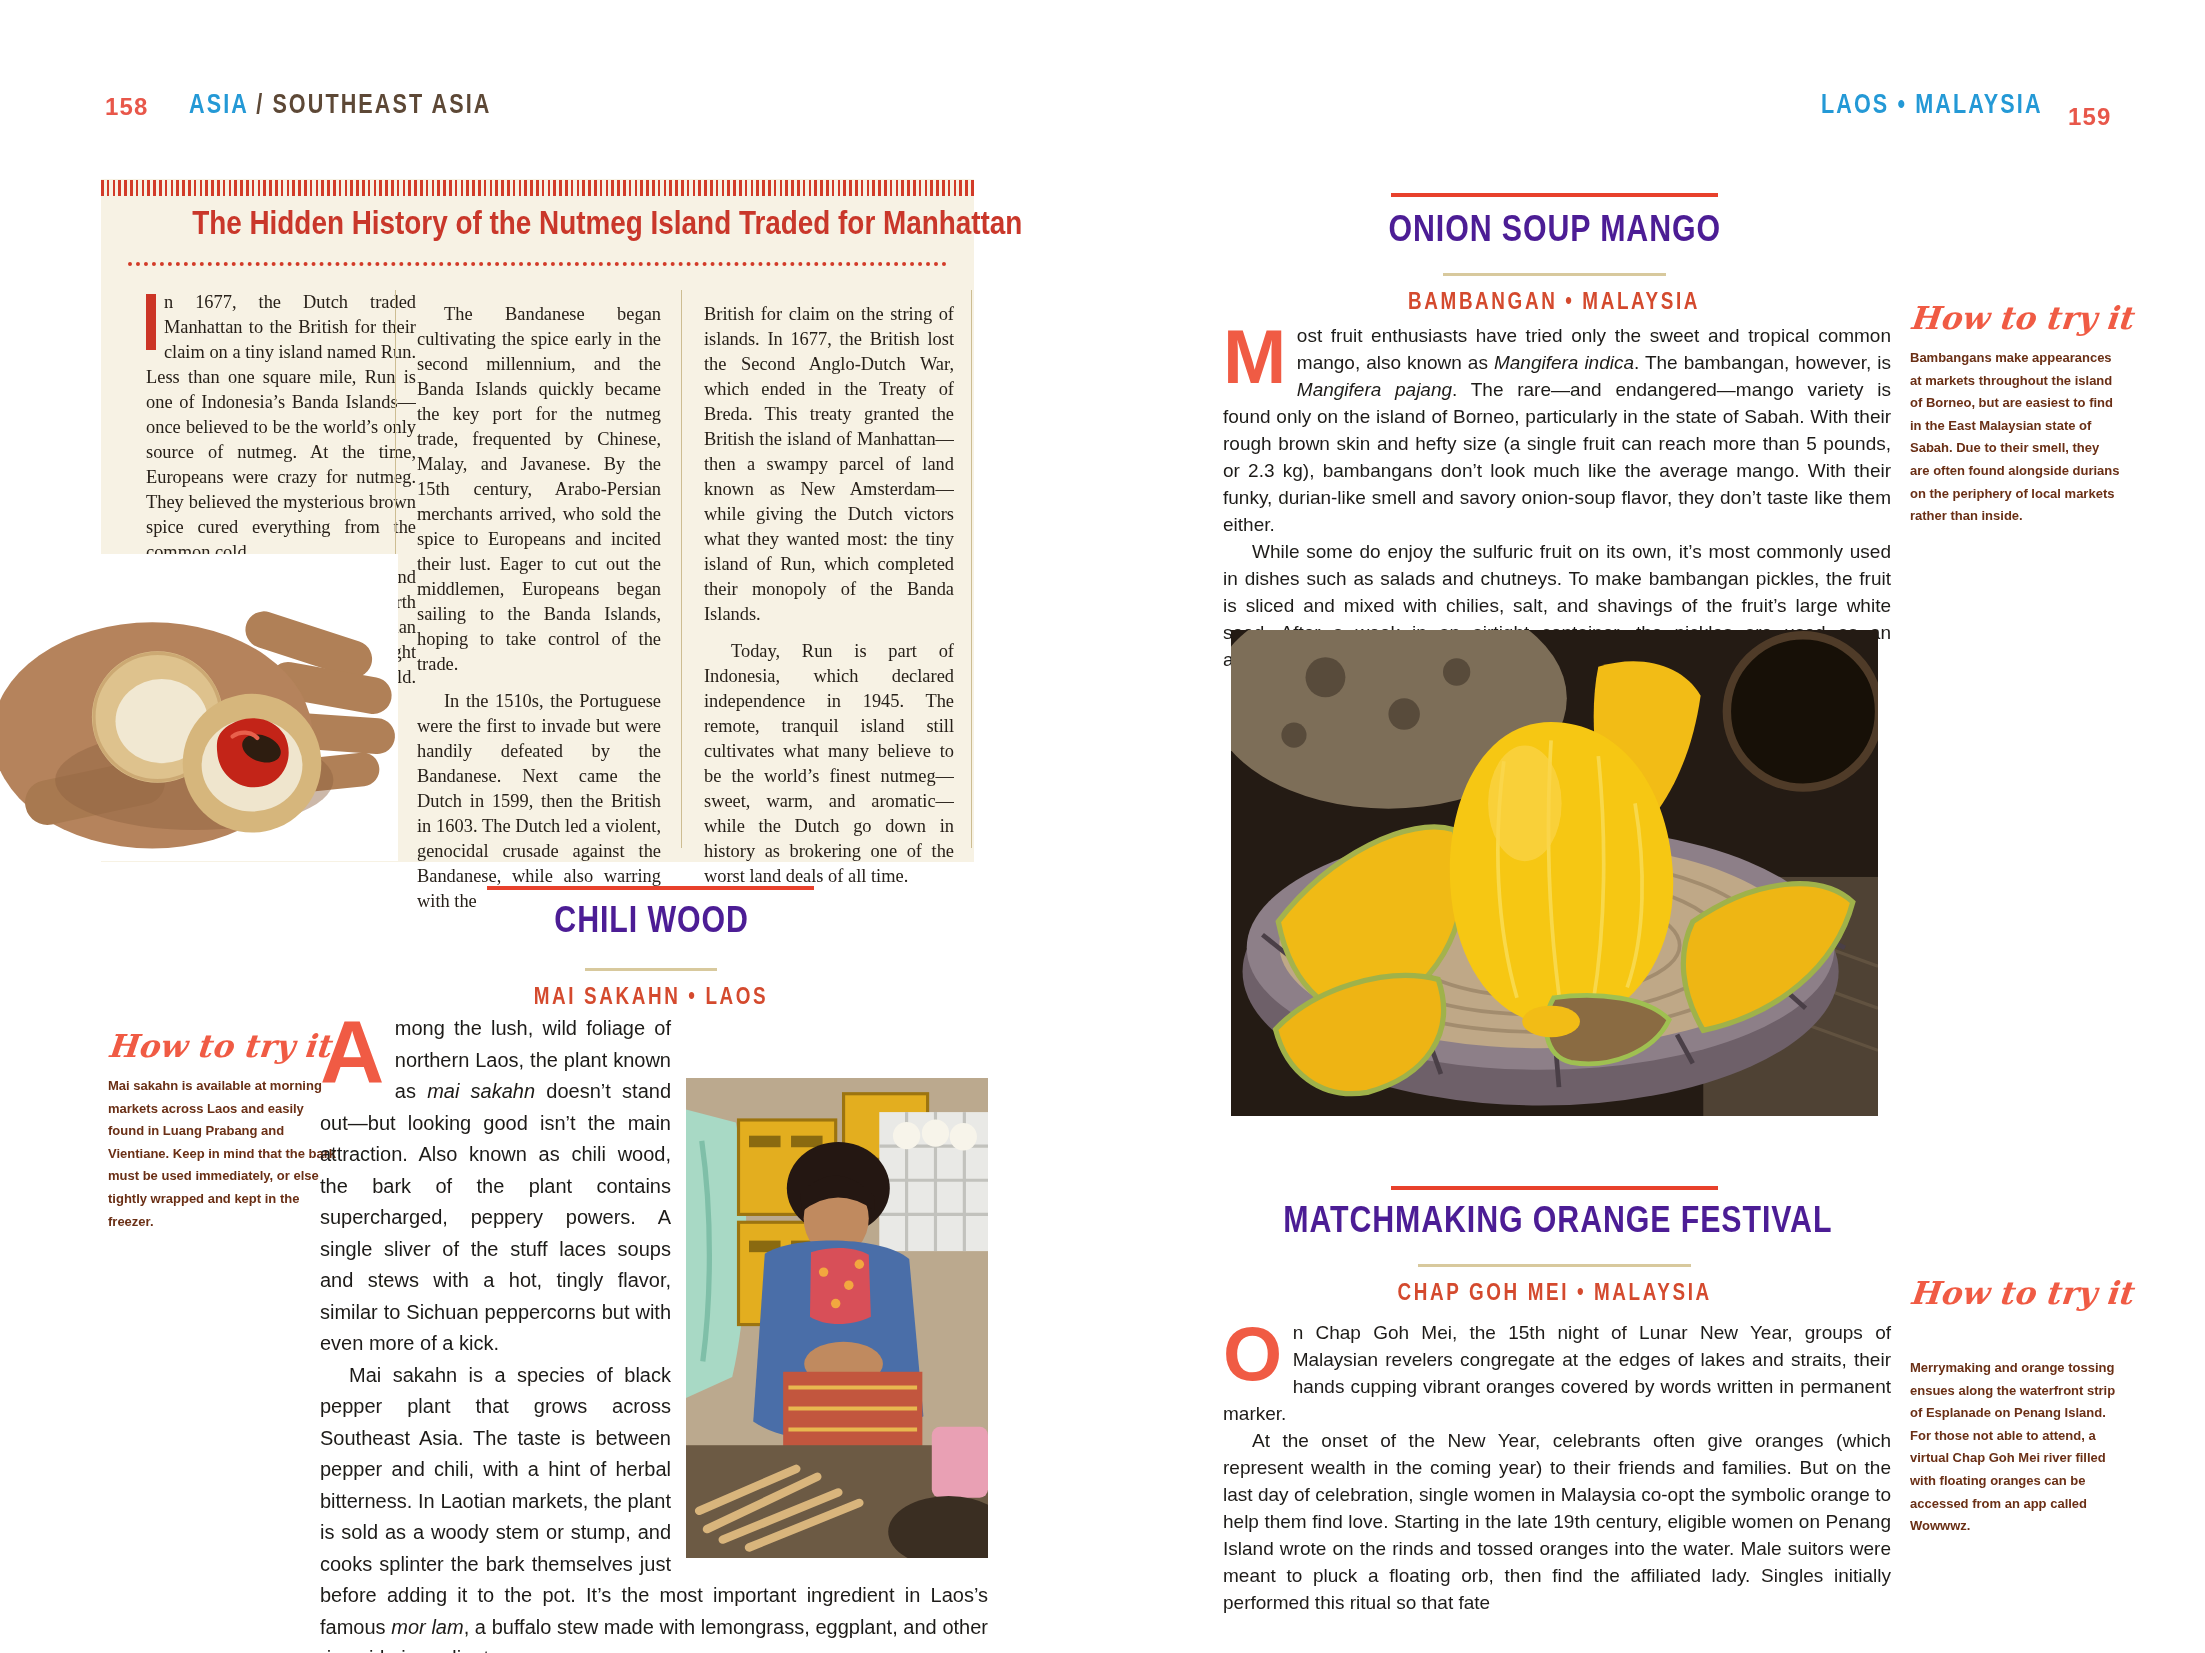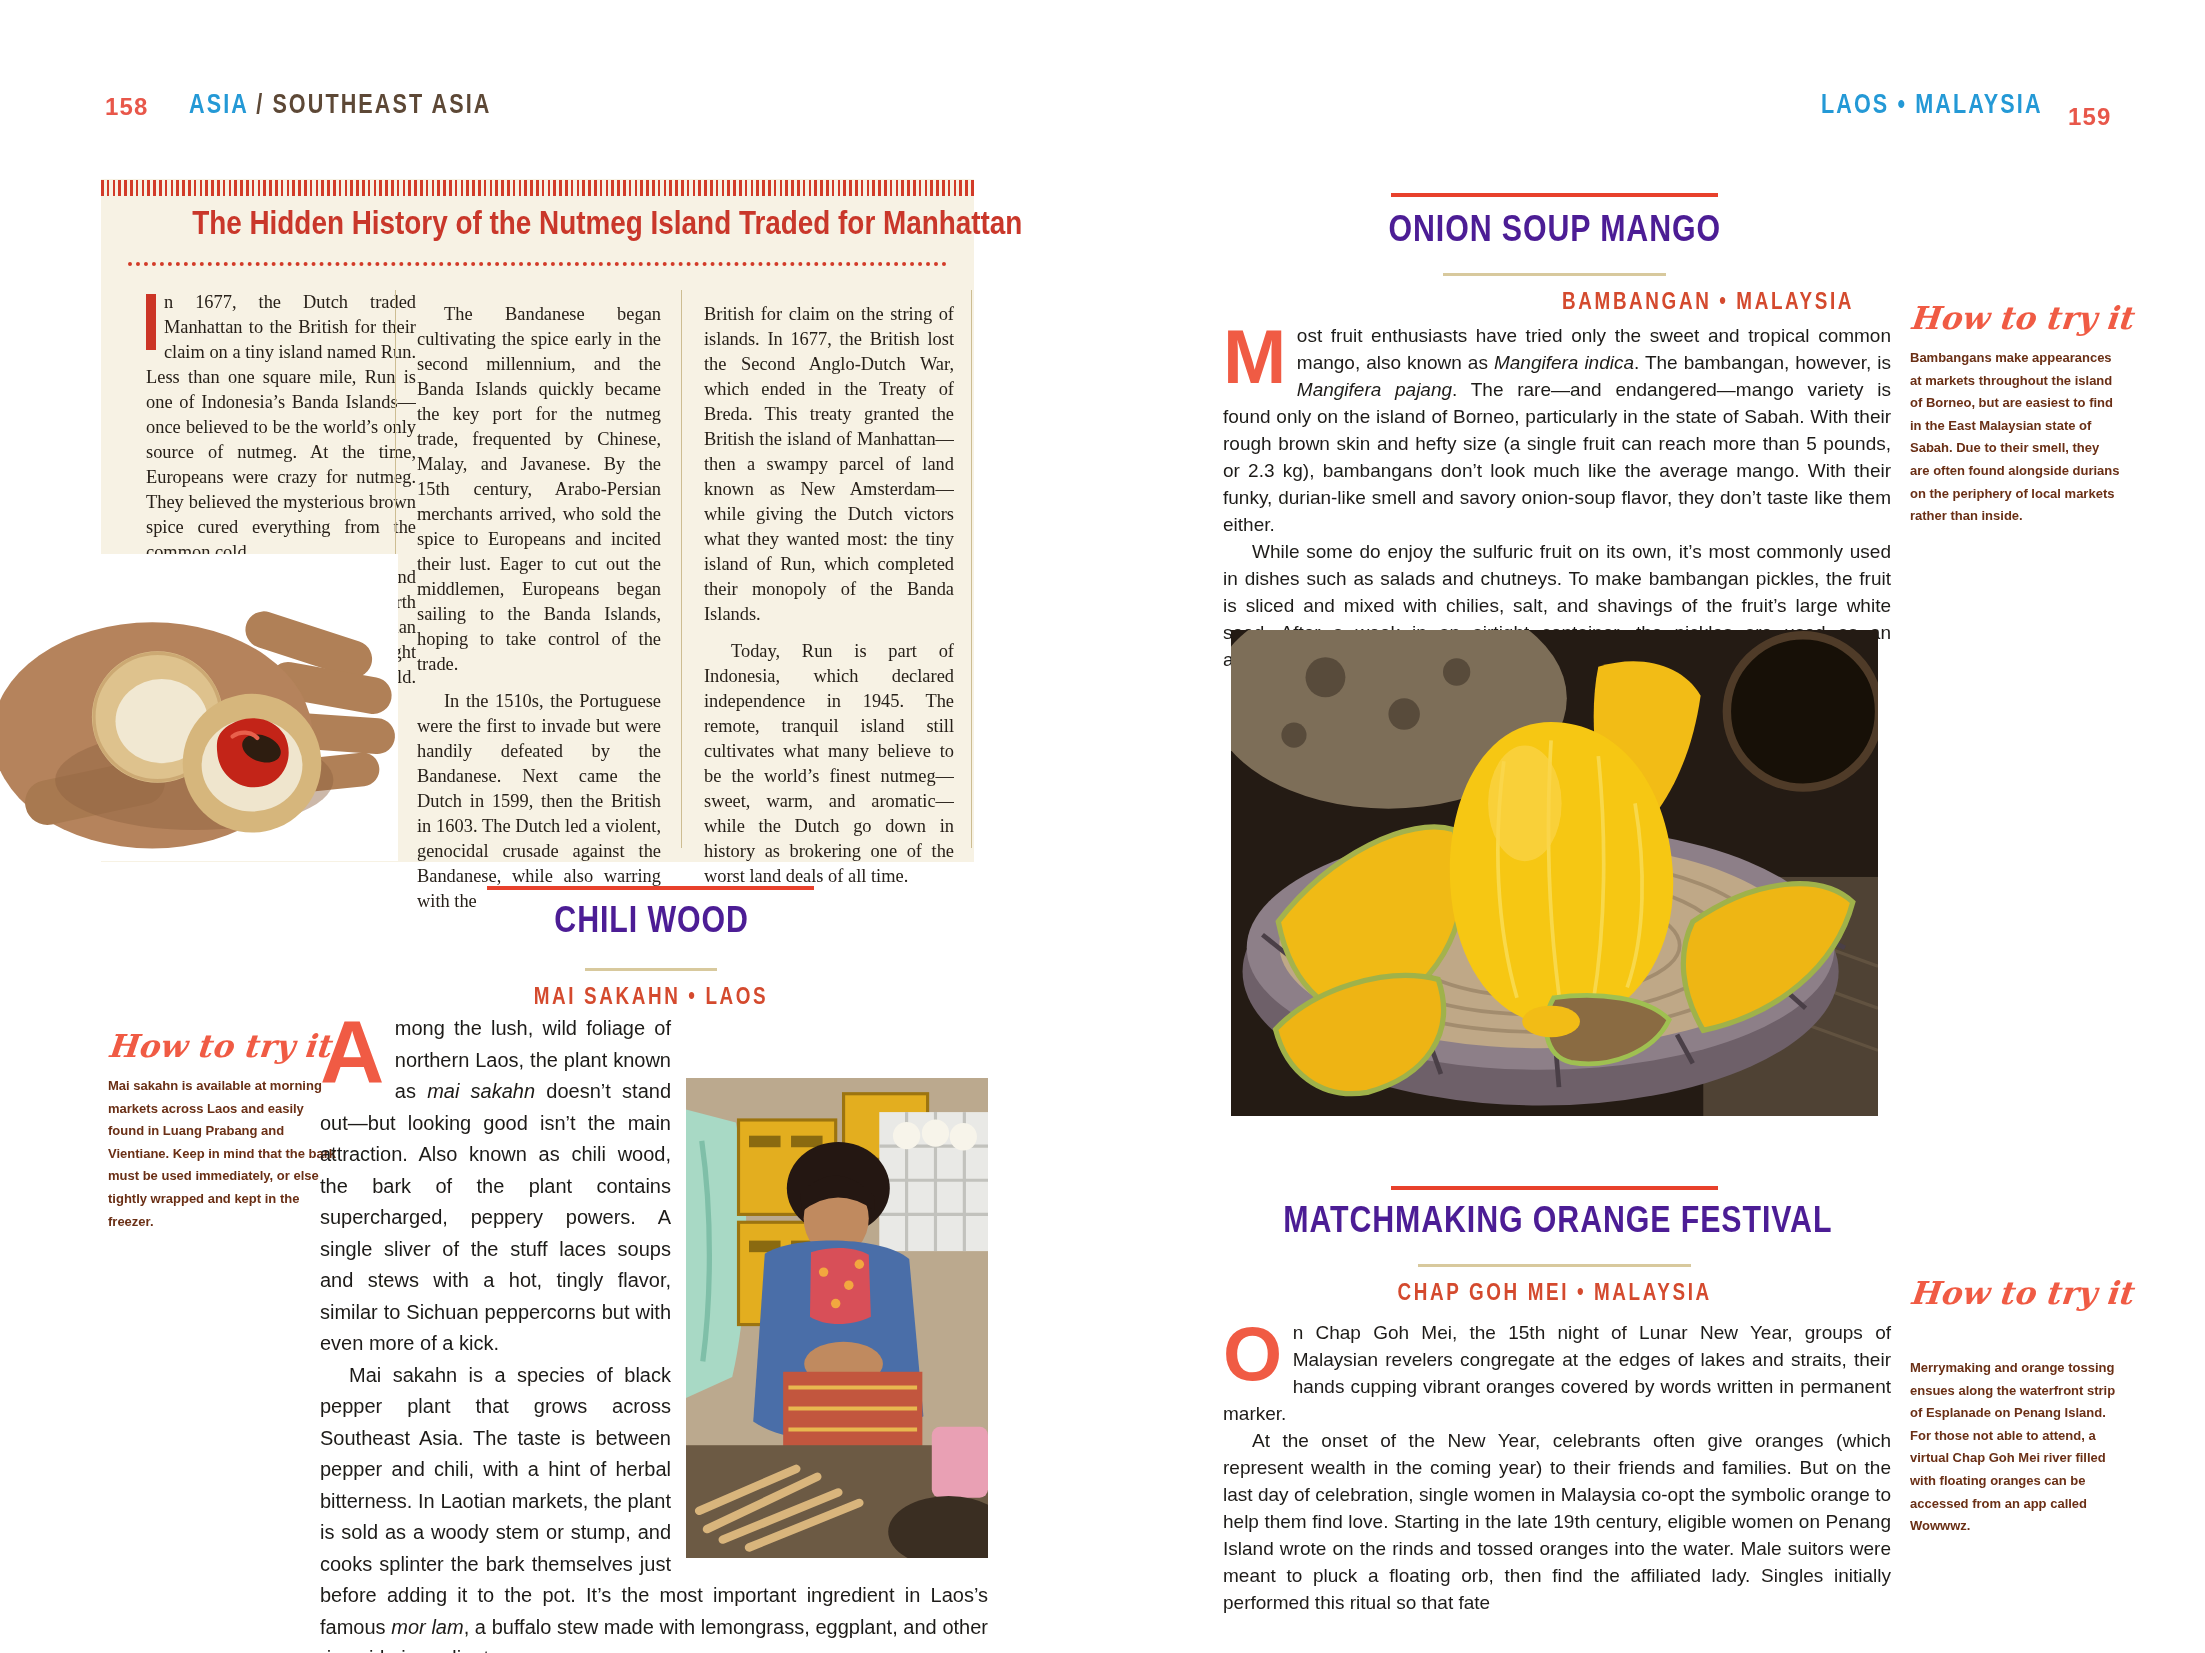--- a/index.html
+++ b/index.html
@@ -207,21 +207,21 @@
   <div class="abs crumb crumb-blue" style="left:1821px;top:89px;">
     <span class="cxl">LAOS •  MALAYSIA</span>
   </div>
   <div class="abs pagenum" style="left:2068px;top:103px;">159</div>
 
   <div class="abs rule-red" style="left:1391px;top:193px;width:327px;"></div>
   <div class="abs entry-head" style="left:1223px;top:208px;width:663px;">
     <span class="cxc">ONION SOUP MANGO</span>
   </div>
   <div class="abs rule-tan" style="left:1443px;top:273px;width:223px;"></div>
-  <div class="abs entry-sub" style="left:1223px;top:288px;width:663px;text-align:right;">
+  <div class="abs entry-sub" style="left:1223px;top:288px;width:663px;">
     <span class="cxc">BAMBANGAN • MALAYSIA</span>
   </div>
 
   <div class="abs sans-sm" style="left:1223px;top:322px;width:668px;">
     <p class="first"><span class="dc dc-m">M</span><span>ost fruit enthusiasts have tried only the sweet and tropical common mango, also known as </span><span class="it">Mangifera indica</span><span>. The bambangan, however, is </span><span class="it">Mangifera pajang</span><span>. The rare—and endangered—mango variety is found only on the island of Borneo, particularly in the state of Sabah. With their rough brown skin and hefty size (a single fruit can reach more than 5 pounds, or 2.3 kg), bambangans don’t look much like the average mango. With their funky, durian-like smell and savory onion-soup flavor, they don’t taste like them either.</span></p>
     <p>While some do enjoy the sulfuric fruit on its own, it’s most commonly used in dishes such as salads and chutneys. To make bambangan pickles, the fruit is sliced and mixed with chilies, salt, and shavings of the fruit’s large white seed. After a week in an airtight container, the pickles are used as an accompaniment to fish dishes.</p>
   </div>
 
   <div class="abs howto-head" style="left:1910px;top:299px;">How to try it</div>
   <div class="abs howto-body" style="left:1910px;top:347px;width:210px;">Bambangans make appearances at markets throughout the island of Borneo, but are easiest to find in the East Malaysian state of Sabah. Due to their smell, they are often found alongside durians on the periphery of local markets rather than inside.</div>

